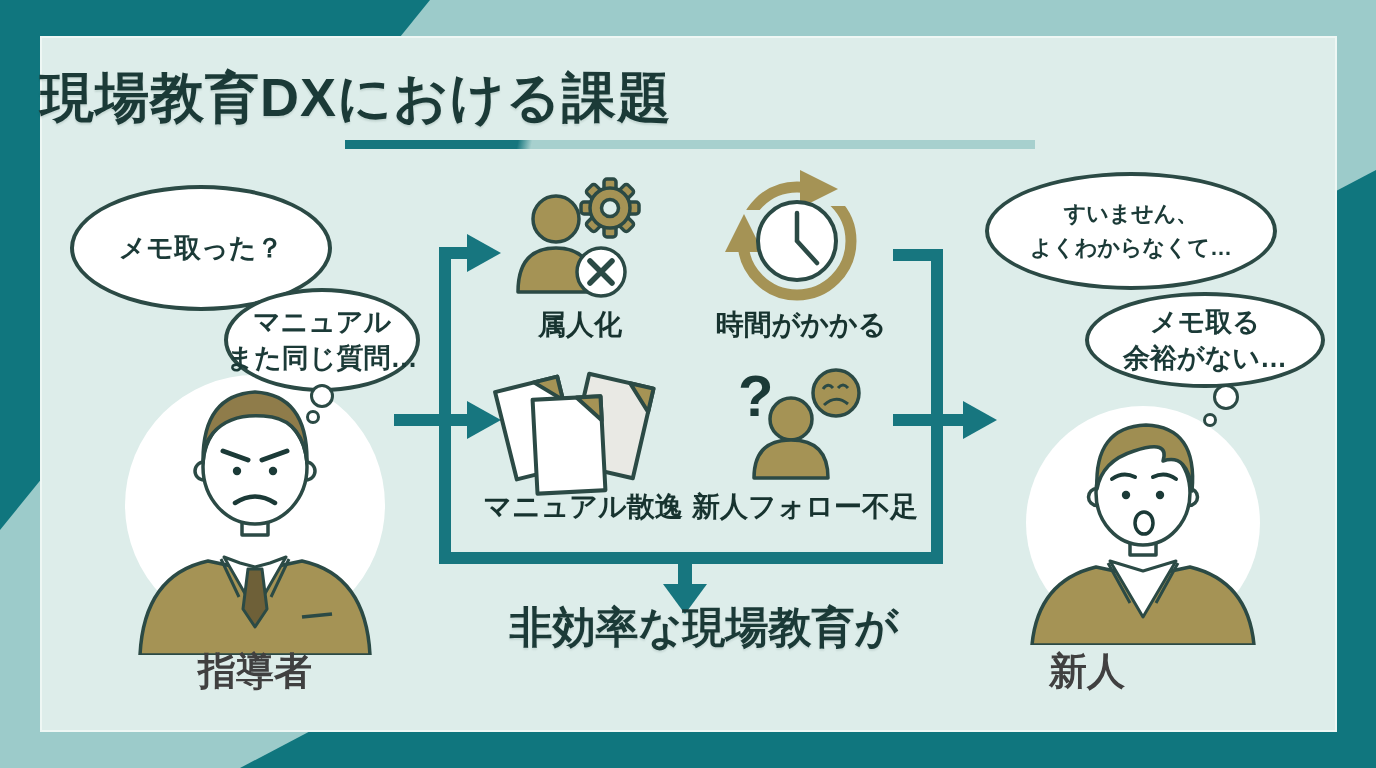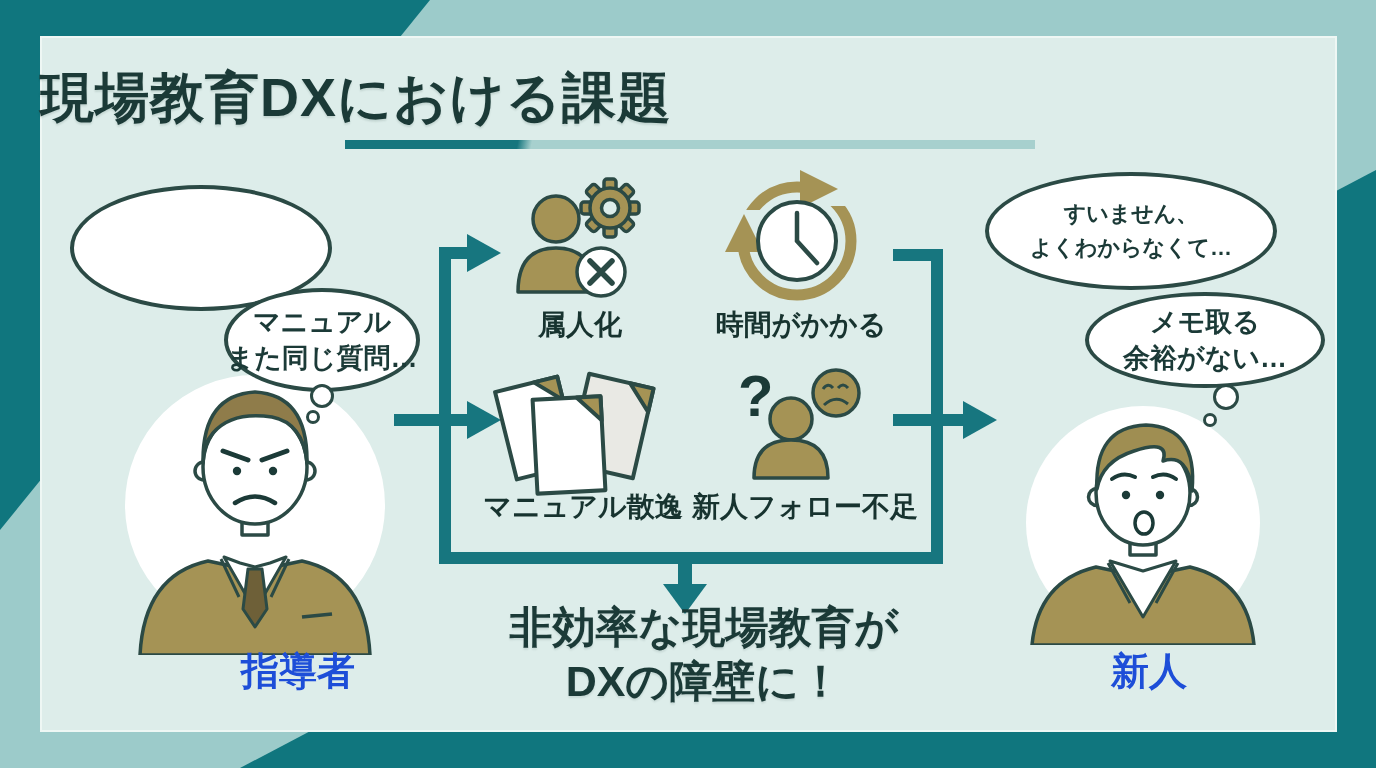--- a/index.html
+++ b/index.html
@@ -33,22 +33,22 @@
   }
   .bubble .line { font-size:27px; line-height:36px; white-space:nowrap; }
   .bubble.small .line { font-size:22px; line-height:34px; }
   .thought { z-index:5; }
   .dot { position:absolute; background:#fff; border:3.5px solid #2b4a45; border-radius:50%; z-index:5; box-sizing:border-box; }
   .p-label {
     position:absolute; font-size:28px; font-weight:800; color:#17332f;
     text-align:center; white-space:nowrap; z-index:3;
   }
   .char-label {
-    position:absolute; font-size:38px; font-weight:800; color:#1d4ed8;
-    text-align:right; z-index:3;
+    position:absolute; font-size:38px; font-weight:800; color:#404040;
+    text-align:center; z-index:3;
   }
   .conclusion {
     position:absolute; left:429px; top:600px; width:550px; text-align:center;
     font-size:43px; line-height:54px; font-weight:800; color:#1b3a37; z-index:3;
     text-shadow:0 2px 2px rgba(20,50,45,.10);
   }
 </style>
 </head>
 <body>
 
@@ -163,20 +163,21 @@
     </g>
     <g stroke="#1b3a37" stroke-width="4" stroke-linecap="round" fill="none">
       <path d="M104,74 Q115,66 127,72 M145,72 Q157,66 168,74"></path>
     </g>
     <circle cx="118" cy="90" r="4.2" fill="#1b3a37"></circle>
     <circle cx="152" cy="90" r="4.2" fill="#1b3a37"></circle>
     <ellipse cx="136" cy="118" rx="9" ry="11" fill="#fff" stroke="#1b3a37" stroke-width="3.5"></ellipse>
   </svg>
 
   <div class="bubble" style="left:70px; top:185px; width:262px; height:126px;">
+    <div class="line">メモ取った？</div>
   </div>
   <div class="bubble thought" style="left:224px; top:288px; width:196px; height:104px;">
     <div class="line">マニュアル</div>
     <div class="line">また同じ質問…</div>
   </div>
   <div class="dot" style="left:310px; top:384px; width:24px; height:24px;"></div>
   <div class="dot" style="left:306px; top:410px; width:14px; height:14px;"></div>
 
   <div class="bubble small" style="left:985px; top:172px; width:292px; height:118px;">
     <div class="line">すいません、</div>
@@ -192,15 +193,14 @@
   <div class="p-label" style="left:480px; top:306px; width:200px;">属人化</div>
   <div class="p-label" style="left:691px; top:306px; width:220px;">時間がかかる</div>
   <div class="p-label" style="left:473px; top:488px; width:220px;">マニュアル散逸</div>
   <div class="p-label" style="left:685px; top:488px; width:240px;">新人フォロー不足</div>
 
   <div class="char-label" style="left:155px; top:646px; width:200px;">指導者</div>
   <div class="char-label" style="left:987px; top:646px; width:200px;">新人</div>
 
   <div class="conclusion">
     <div>非効率な現場教育が</div>
-    <div>DXの障壁に！</div>
   </div>
 </div>
 
 </body></html>

